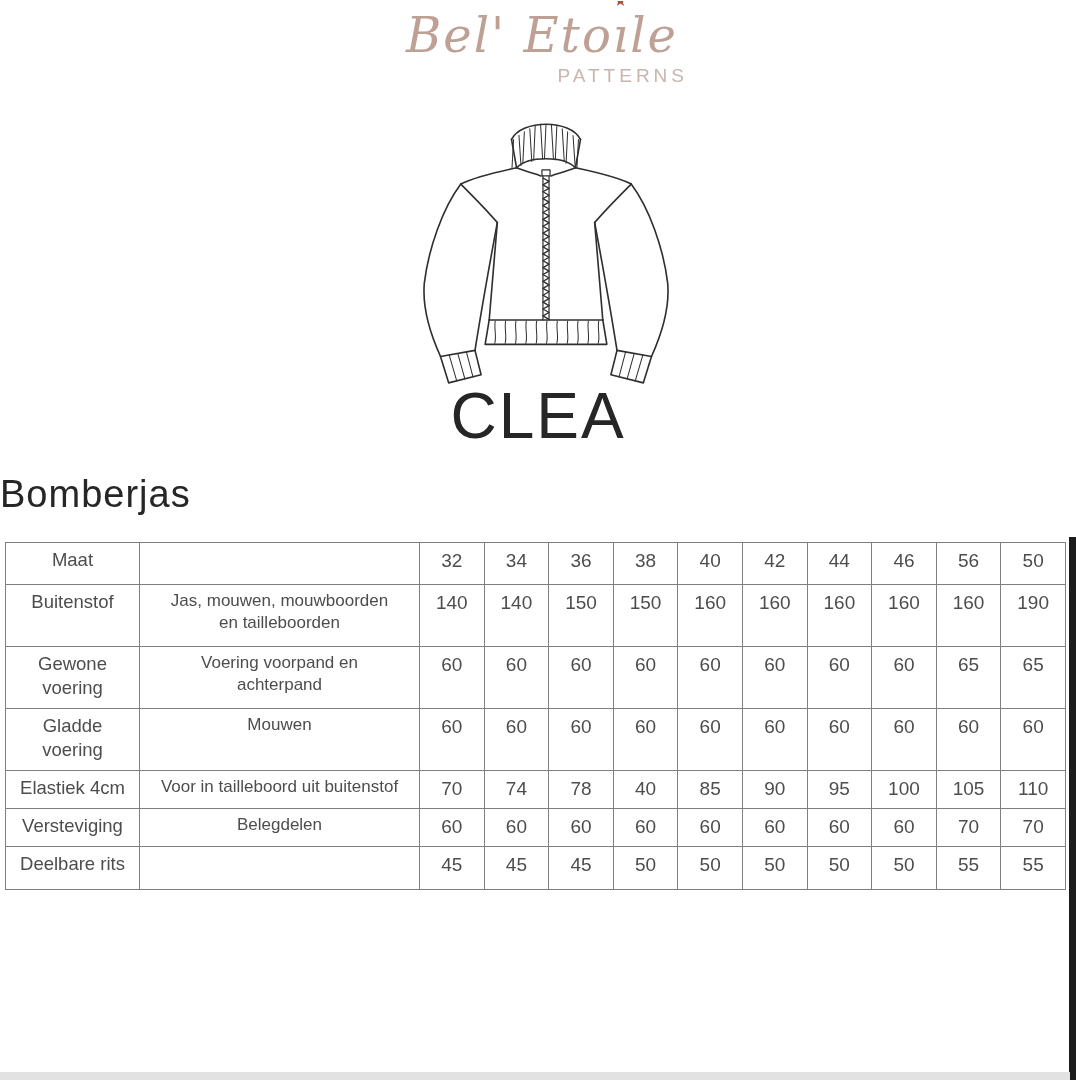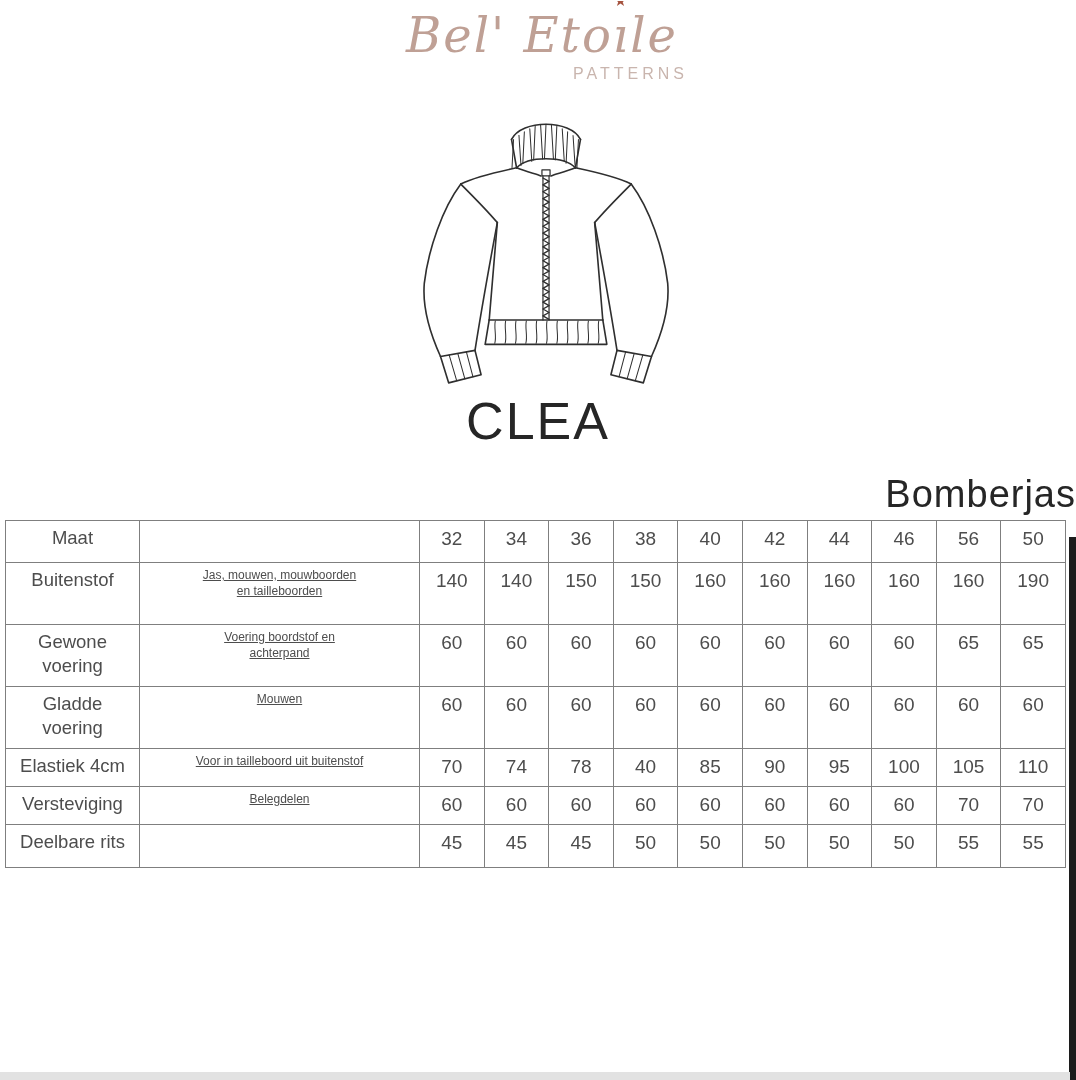--- a/index.html
+++ b/index.html
@@ -18,52 +18,52 @@
     color:var(--brand_script,#bfa095);
   }
   .star-anchor { position:relative; display:inline-block; }
   .star {
     position:absolute; top:-11px; left:50%; transform:translateX(-50%);
     font-style:normal; font-size:15px; line-height:1;
     color:var(--star,#a5523e);
   }
   .logo-sub {
     margin-top:0px; padding-right:4px; text-align:right;
-    font-size:16px; letter-spacing:4px; font-weight:300;
+    font-size:19px; letter-spacing:4px; font-weight:300;
     color:var(--brand_sub,#c9b5ae);
   }
 
   
   .jacket { position:absolute; left:408px; top:108px; width:276px; height:284px; }
 
   
   .title {
-    position:absolute; top:390px; left:0; width:100%; text-align:center;
-    font-size:52px; font-weight:300; letter-spacing:2px; color:var(--title,#262626);
+    position:absolute; top:378px; left:0; width:100%; text-align:center;
+    font-size:64px; font-weight:300; letter-spacing:2px; color:var(--title,#262626);
   }
   .subtitle {
-    position:absolute; top:472px; left:0; width:100%; text-align:right;
+    position:absolute; top:472px; left:0; width:100%; text-align:left;
     font-size:38px; font-weight:300; letter-spacing:1px; color:var(--title,#262626);
   }
 
   
   table.req {
-    position:absolute; left:5px; top:519px; width:1060px;
+    position:absolute; left:5px; top:541px; width:1060px;
     border-collapse:collapse; table-layout:fixed;
     color:var(--text,#4d4d4d);
   }
   .req td {
     border:1.5px solid var(--border,#7f7f7f);
     text-align:center; vertical-align:top;
     padding:5px 2px 3px 2px;
     white-space:pre-line;
     font-size:19px; line-height:1.32; font-weight:300;
   }
   .req td.col-label { font-size:18.5px; }
-  .req td.col-desc  { font-size:12px;text-decoration:underline; }
+  .req td.col-desc  { font-size:17px; }
 
   
   .edge-right  { position:absolute; right:0; top:536px; width:7px; height:544px; background:#1c1c1c; }
   .edge-bottom { position:absolute; left:0; bottom:0; width:1070px; height:9px; background:#e2e2e2; }
 </style>
 </head>
 <body>
 
 <div class="page">
 
@@ -203,21 +203,21 @@
           <td class="col-val">160</td>
           <td class="col-val">160</td>
           <td class="col-val">160</td>
           <td class="col-val">160</td>
           <td class="col-val">160</td>
           <td class="col-val">190</td>
         </tr>
         <tr style="height: 62px;">
           <td class="col-label">Gewone
 voering</td>
-          <td class="col-desc">Voering boordstof en
+          <td class="col-desc">Voering voorpand en
 achterpand</td>
           <td class="col-val">60</td>
           <td class="col-val">60</td>
           <td class="col-val">60</td>
           <td class="col-val">60</td>
           <td class="col-val">60</td>
           <td class="col-val">60</td>
           <td class="col-val">60</td>
           <td class="col-val">60</td>
           <td class="col-val">65</td>

